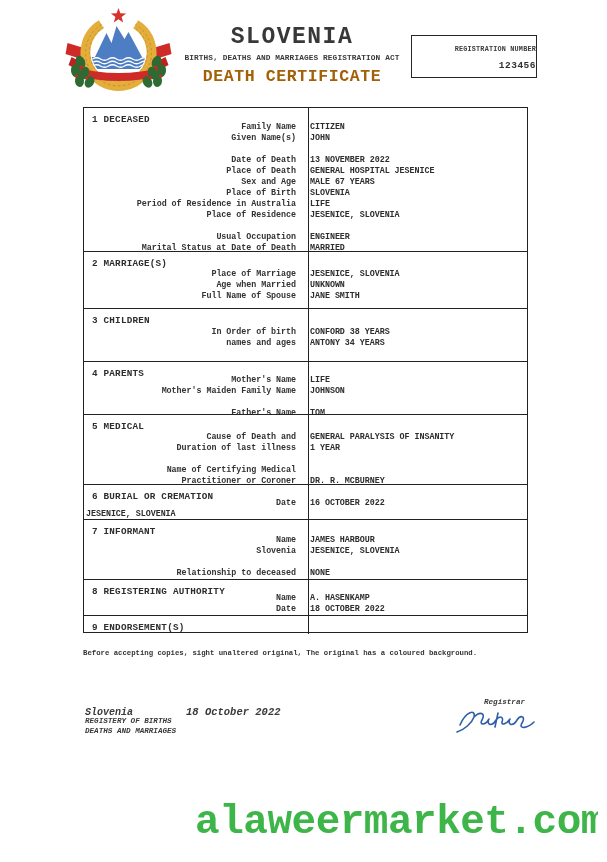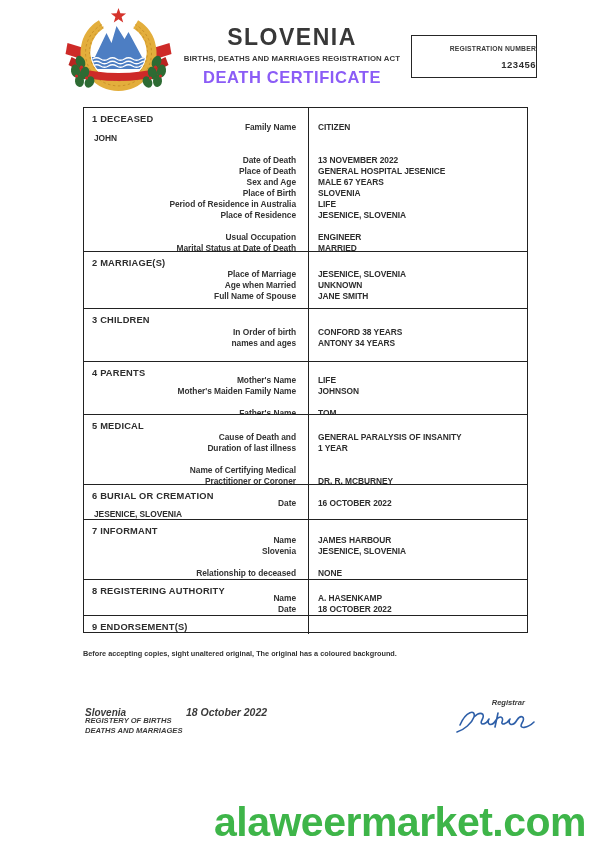--- a/index.html
+++ b/index.html
@@ -1,29 +1,29 @@
 <!DOCTYPE html>
 <html><head>
 <meta charset="utf-8">
 <style>
   html,body{margin:0;padding:0;background:#ffffff;}
   #page{
     position:relative;
     width:598px;height:862px;
     background:#ffffff;
-    font-family:Liberation Sans, sans-serif;
+    font-family:Liberation Mono, monospace;
     color:#2f2f2f;
     overflow:hidden;
   }
   
   #emblem{position:absolute;left:63px;top:5px;width:111px;height:88px;}
   #title-block{position:absolute;left:182px;top:26px;width:220px;text-align:center;}
   #country-title{font-size:23px;font-weight:700;letter-spacing:1.5px;color:#383838;line-height:22px;}
   #act-line{font-size:7.8px;font-weight:700;letter-spacing:.1px;margin-top:6px;color:#3a3a3a;}
-  #doc-title{font-size:16.5px;font-weight:700;letter-spacing:.6px;margin-top:5px;color:#8b5cf6;}
+  #doc-title{font-size:16.5px;font-weight:700;letter-spacing:.6px;margin-top:5px;color:#a16207;}
   #regbox{
     position:absolute;left:411px;top:35px;width:126px;height:43px;
     border:1.4px solid #262626;box-sizing:border-box;text-align:right;
   }
   #regbox .rb-label{font-size:6.8px;font-weight:700;margin-top:9px;letter-spacing:.2px;color:#3a3a3a;}
   #regbox .rb-number{font-size:9.5px;font-weight:700;margin-top:7px;letter-spacing:.5px;color:#2f2f2f;}
   
   #cert-table{
     position:absolute;left:83px;top:107px;width:445px;height:526px;
     border:1.4px solid #222;box-sizing:border-box;
@@ -35,21 +35,21 @@
     font-size:9.3px;font-weight:700;letter-spacing:.2px;color:#2d2d2d;white-space:nowrap;
   }
   .divider{position:absolute;left:224px;top:0;bottom:0;width:1.3px;background:#222;}
   .rows{position:absolute;left:0;right:0;top:0;bottom:0;box-sizing:border-box;overflow:hidden;}
   .row{display:flex;height:11px;line-height:11px;}
   .lbl{
     width:224px;box-sizing:border-box;padding-right:12px;text-align:right;
     font-size:8.4px;font-weight:700;letter-spacing:-.05px;color:#333;white-space:nowrap;
   }
   .val{
-    padding-left:10px;font-size:8.4px;font-weight:700;letter-spacing:-.05px;
+    padding-left:2px;font-size:8.4px;font-weight:700;letter-spacing:-.05px;
     color:#2d2d2d;white-space:nowrap;
   }
   
   #notice{
     position:absolute;left:83px;top:649px;width:445px;text-align:left;
     font-size:7.3px;font-weight:700;color:#333;
   }
   .it{font-style:italic;font-weight:600;color:#3a3a3a;}
   #registry-block{position:absolute;left:85px;top:672px;font-size:7.6px;line-height:10px;margin-top:44px;}
   #certify-block{position:absolute;left:296px;top:672px;width:240px;font-size:7.6px;line-height:10.5px;}
@@ -132,20 +132,21 @@
   <div id="cert-table">
       <div class="section" style="height: 143px;">
         <div class="divider"></div>
         <div class="sec-title">1 DECEASED</div>
         <div class="rows" style="padding-top: 14px;">
           <div class="row">
             <div class="lbl">Family Name</div>
             <div class="val">CITIZEN</div>
           </div>
           <div class="row">
+            <div class="lbl">Given Name(s)</div>
             <div class="val">JOHN</div>
           </div>
           <div class="row">
             <div class="lbl"></div>
             <div class="val"></div>
           </div>
           <div class="row">
             <div class="lbl">Date of Death</div>
             <div class="val">13 NOVEMBER 2022</div>
           </div>

